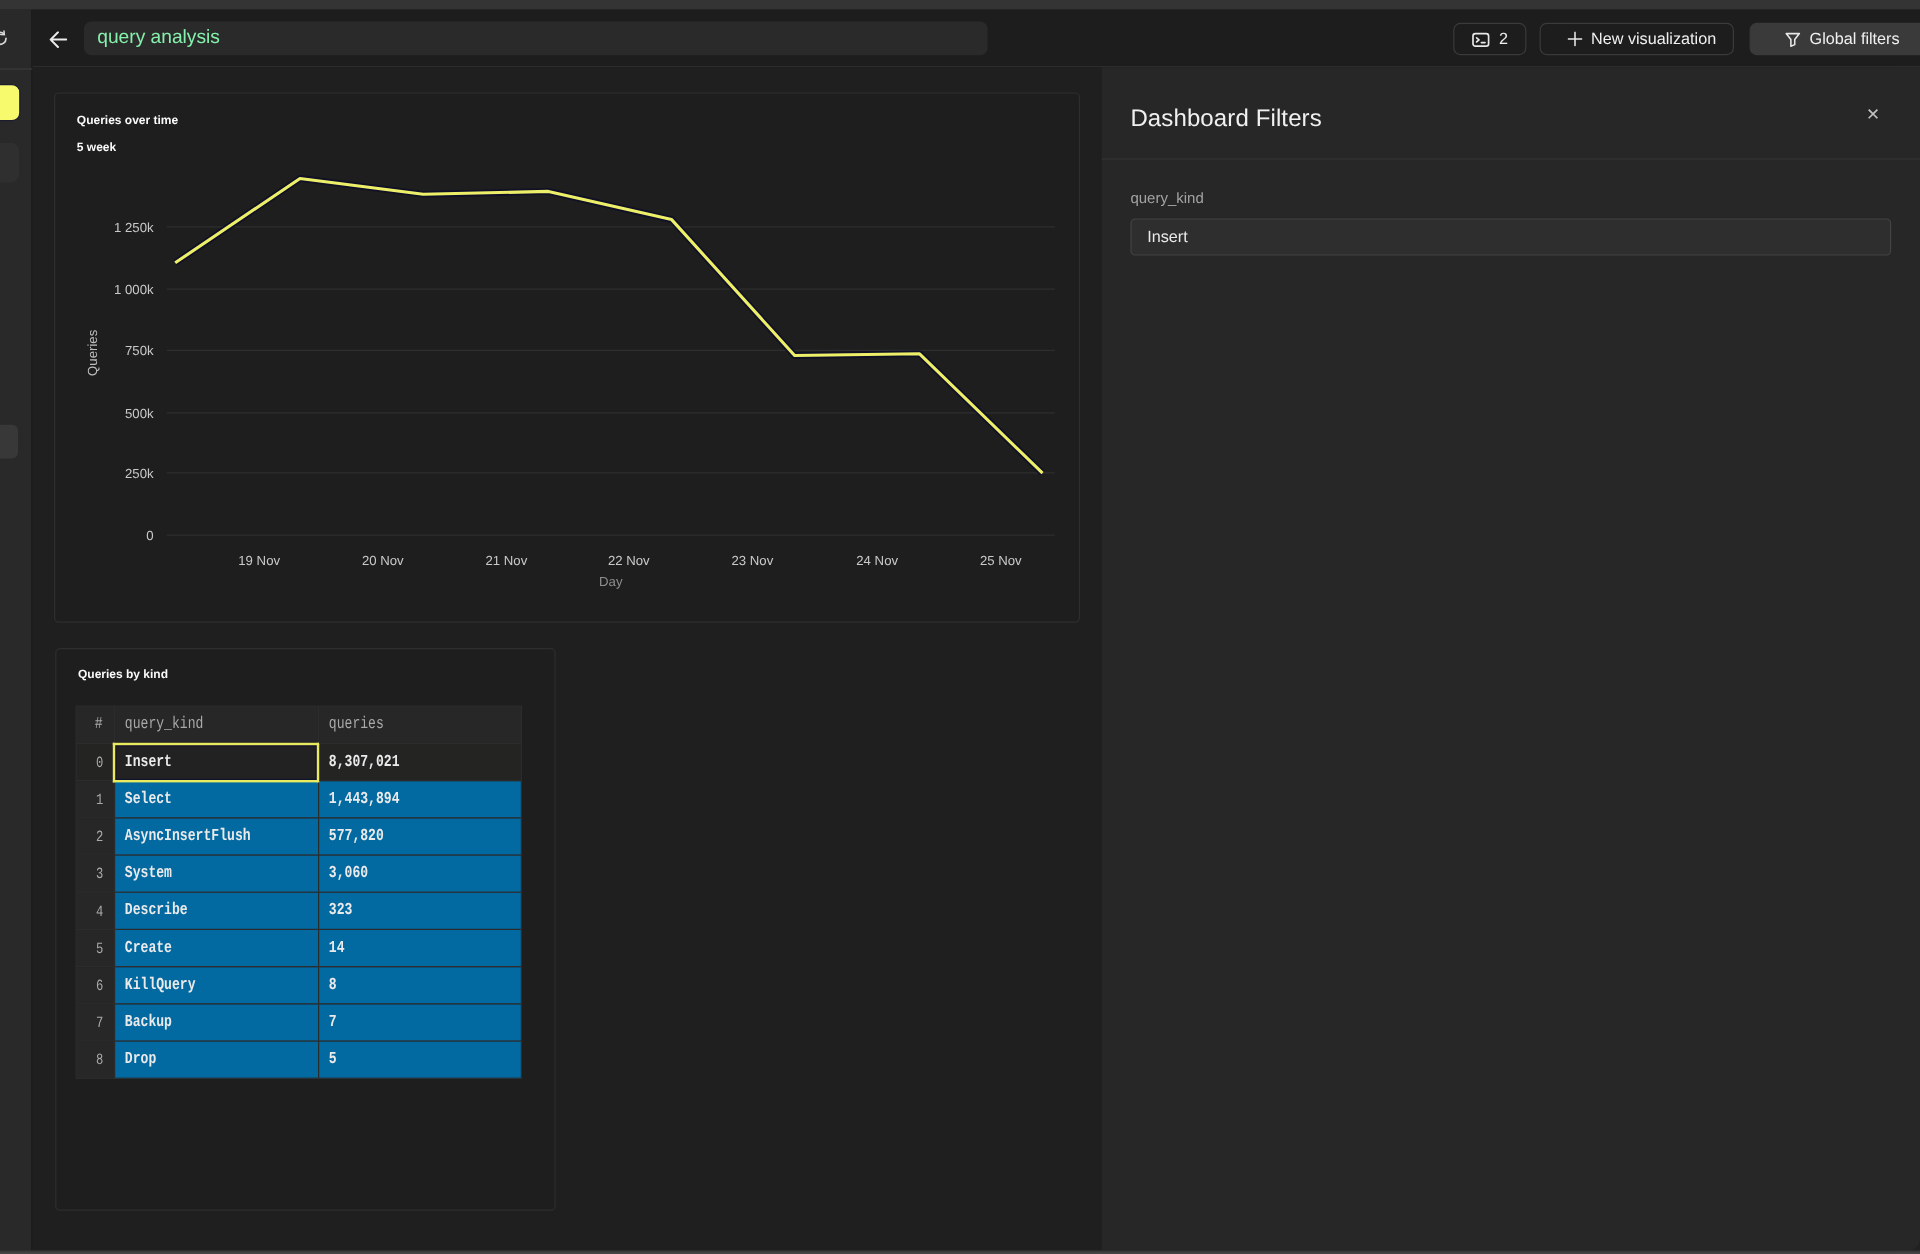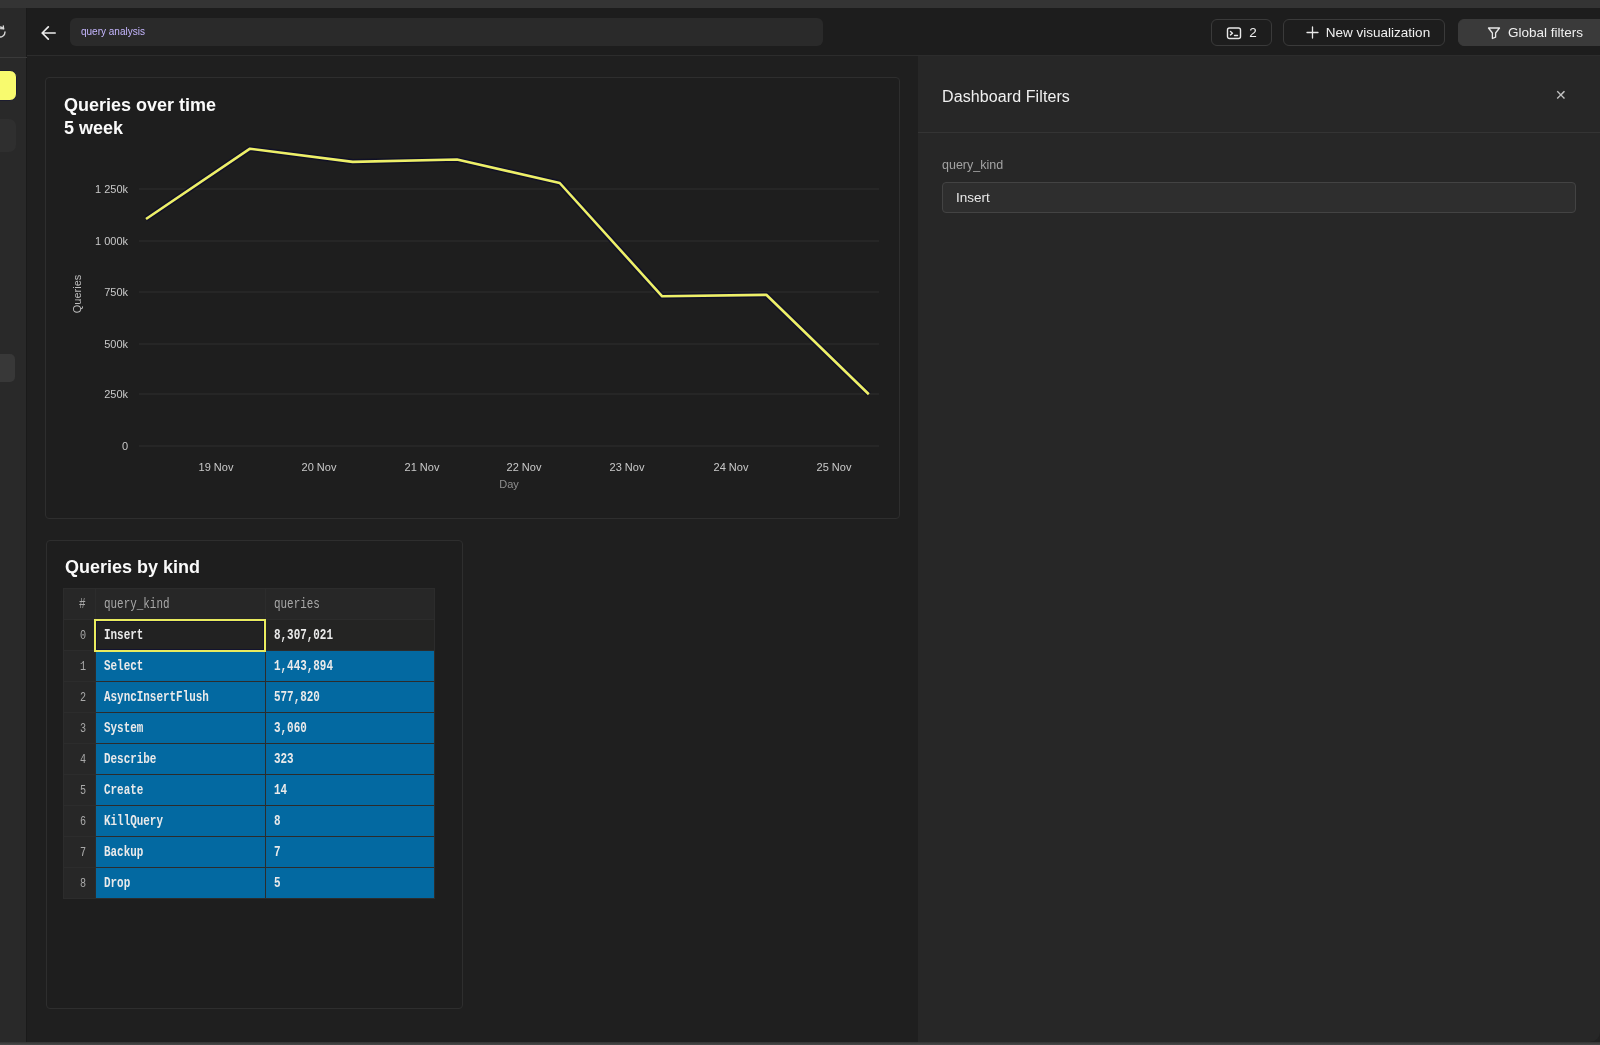--- a/index.html
+++ b/index.html
@@ -14,52 +14,52 @@
   #sidebar { left:0; top:8px; width:27px; height:1037px; background:#292929; border-right:1px solid #1a1a1a; }
   #sidebar .divider { position:absolute; left:0; top:49px; width:27px; height:1px; background:#3a3a3a; }
   #yellowsq { position:absolute; left:-9px; top:62px; width:26px; height:31px; background:#f8fa6e; border:1.5px solid #1c1c30; border-radius:7px; }
   #sbtn1 { position:absolute; left:-10px; top:111px; width:26px; height:33px; background:#2f2f2f; border-radius:7px; }
   #sbtn2 { position:absolute; left:-12px; top:346px; width:27px; height:28px; background:#383838; border-radius:5px; }
 
   
   #topbar { left:27px; top:8px; width:1573px; height:48px; background:#1d1d1d; border-bottom:1px solid #2c2c2c; }
   #backarrow { position:absolute; left:14px; top:18px; width:15px; height:14px; }
   #nameinput { position:absolute; left:43px; top:10px; width:753px; height:28px; background:#2a2a2a; border-radius:6px;
-    color:#c4b5fd; font-size:10px; line-height:28px; padding-left:11px; }
+    color:#86efac; font-size:16px; line-height:28px; padding-left:11px; }
   .tbtn { position:absolute; top:11px; height:27px; border:1px solid #3a3a3a; border-radius:6px; background:#1d1d1d;
     color:#f0f0f0; font-size:13.5px; display:flex; align-items:center; justify-content:center; gap:7px; }
   #btn1 { left:1184px; width:61px; }
   #btn2 { left:1256px; width:162px; padding-left:8px;text-align:right; }
   #btn3 { left:1431px; width:154px; background:#3a3a3a; border-color:#3a3a3a; }
 
   
   #main { left:27px; top:56px; width:891px; height:989px; background:#1f1f1f; }
   .card { position:absolute; background:#1e1e1e; border:1px solid #2e2e2e; border-radius:4px; }
   #card1 { left:18px; top:21px; width:855px; height:442px; }
   #card2 { left:19px; top:484px; width:417px; height:469px; }
-  .ctitle { position:absolute; left:18px; color:#fafafa; font-size:18px; font-weight:700; }
+  .ctitle { position:absolute; left:18px; color:#fafafa; font-size:10px; font-weight:700; }
 
   
   #tbl { position:absolute; left:16px; top:47px; width:372px; border-collapse:collapse;
     font-family:"Liberation Mono", monospace; font-size:14px; }
   #tbl span { display:inline-block; transform:scaleX(0.78); transform-origin:0 50%; white-space:nowrap; }
   #tbl td, #tbl th { border:1px solid #2c2c2c; height:31px; padding:0; vertical-align:middle; }
   #tbl th { background:#272727; color:#a9a9a9; font-weight:400; text-align:left; font-size:14px; }
   #tbl td.idx { background:#272727; color:#a9a9a9; text-align:right; padding-right:7px; font-size:13px; }
   #tbl .c1 { width:32px; }
   #tbl .c2 { width:170px; padding-left:8px; }
   #tbl .c3 { width:170px; padding-left:8px; }
   #tbl td { color:#eaeaea; background:#0369a1; font-weight:700; }
   #tbl td.idx { font-weight:400; }
   #tbl tr.sel td { background:#242423; }
   #tbl tr.sel td.selc { border:2px solid #e9eb5e; background:#222222; box-shadow: inset 0 0 0 1px #13132e; }
 
   
   #panel { left:918px; top:56px; width:682px; height:986px; background:#272727; border-bottom-right-radius:10px; z-index:2; }
-  #panel .hdr { position:absolute; left:24px; top:32px; color:#f0f0f0; font-size:16px; font-weight:500; letter-spacing:0.1px; }
+  #panel .hdr { position:absolute; left:24px; top:32px; color:#f0f0f0; font-size:20px; font-weight:500; letter-spacing:0.1px; }
   #panel .x { position:absolute; left:637px; top:31px; color:#c2c2c2; font-size:14px; }
   #panel .divider { position:absolute; left:0; top:76px; width:682px; height:1px; background:#343434; }
   #panel .lbl { position:absolute; left:24px; top:102px; color:#a3a3a3; font-size:12.5px; font-weight:500; }
   #panel .input { position:absolute; left:24px; top:126px; width:634px; height:31px; background:#2e2e2e;
     border:1px solid #434343; border-radius:4px; color:#e9e9e9; font-size:13.5px; line-height:29px; padding-left:13px; }
 
   #bottomstrip { left:0; top:1042px; width:1600px; height:3px; background:linear-gradient(#333333,#4a4a4a); z-index:3; }
   #rightstrip { left:1583px; top:56px; width:17px; height:989px; background:#212121; z-index:1; }
 </style>
 </head>

